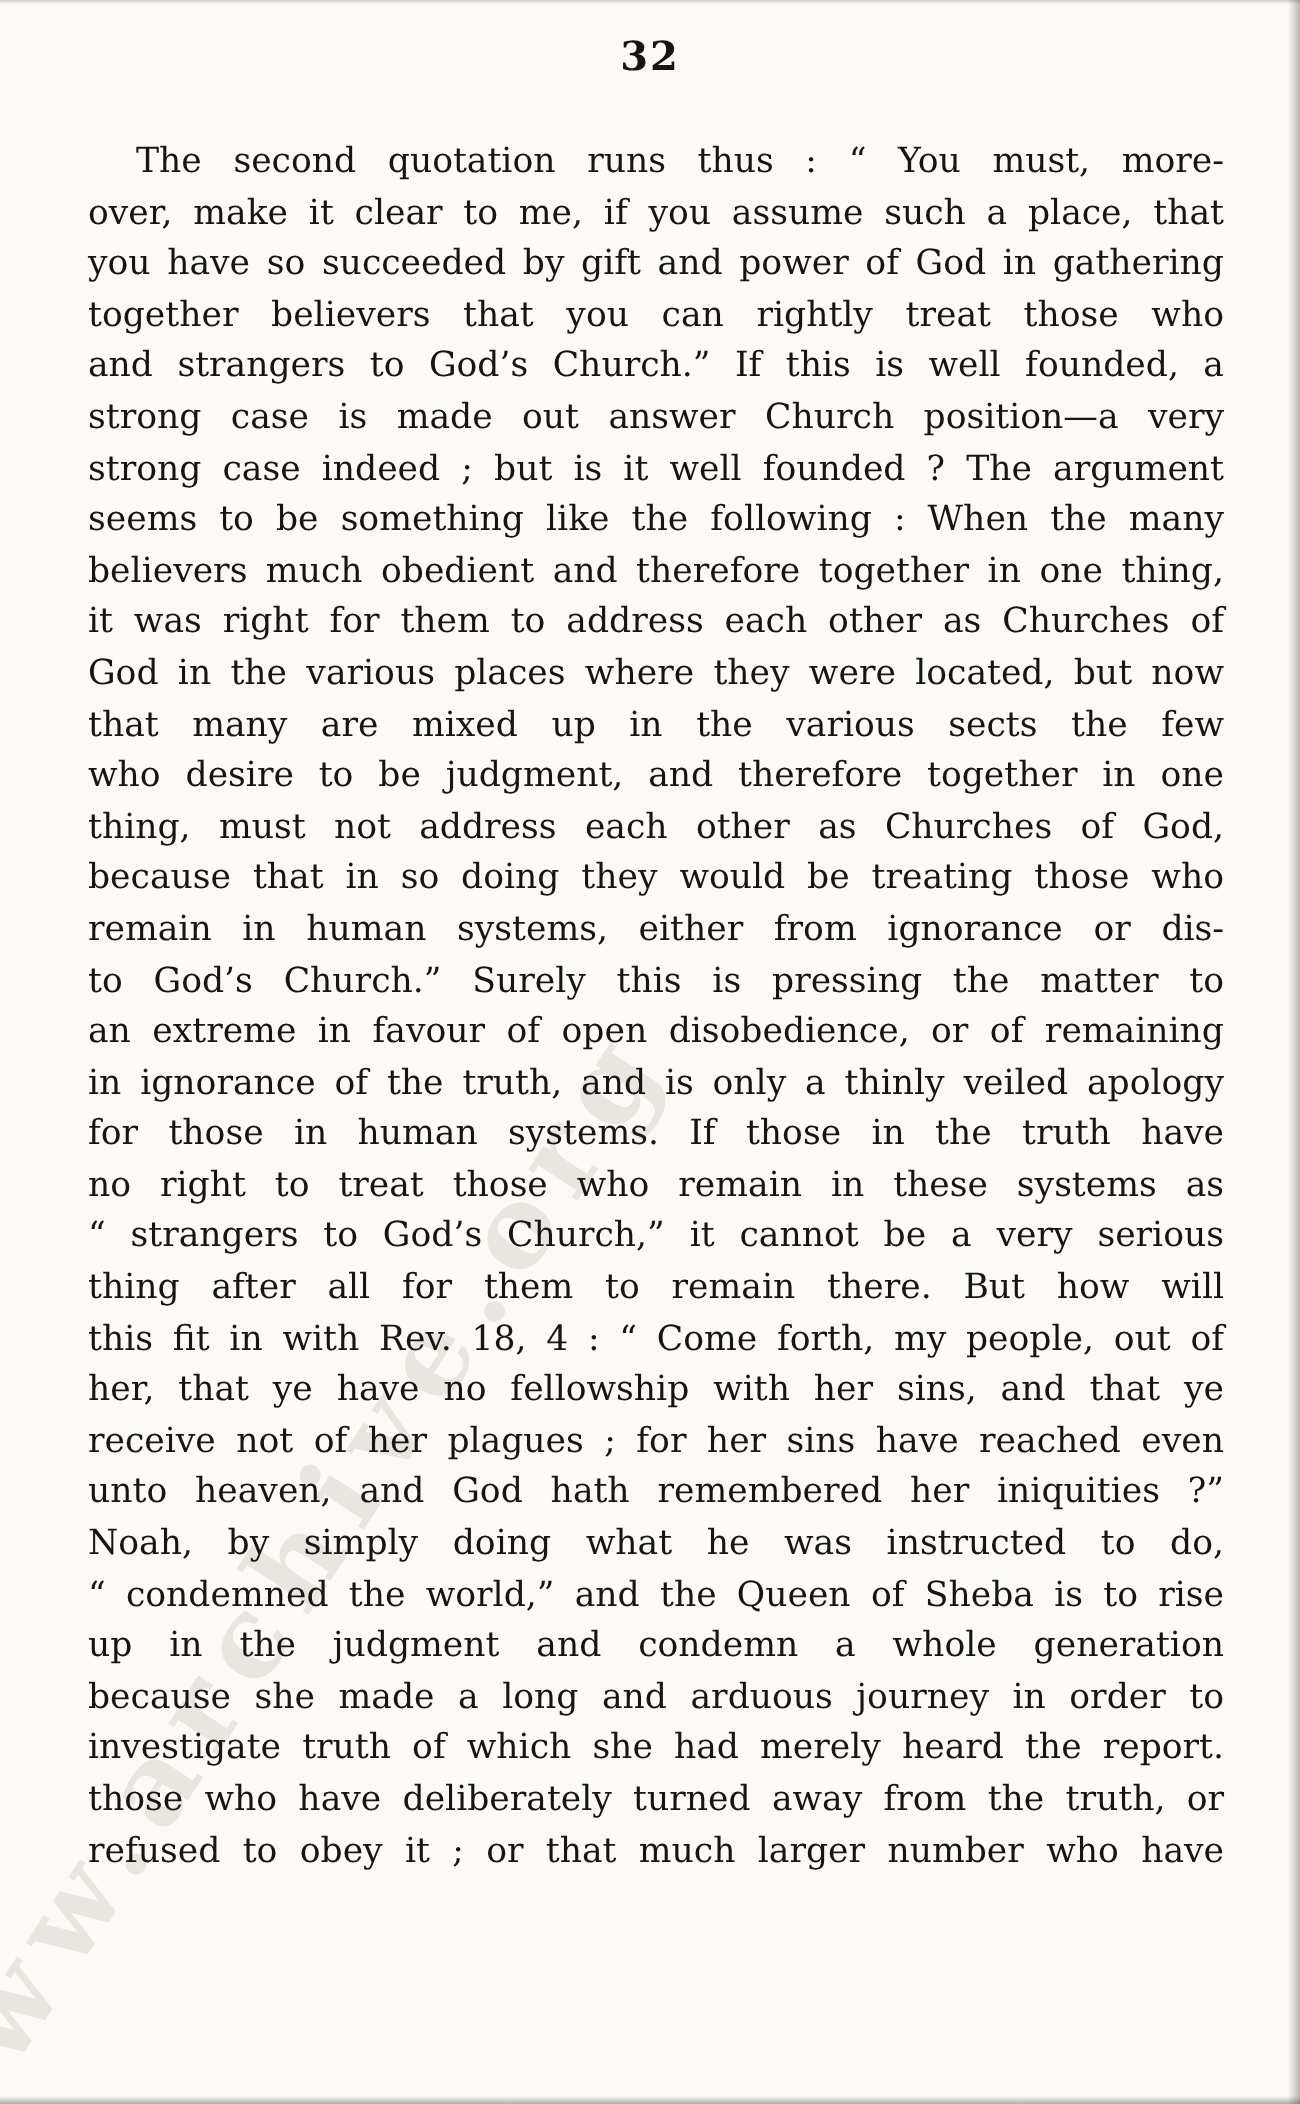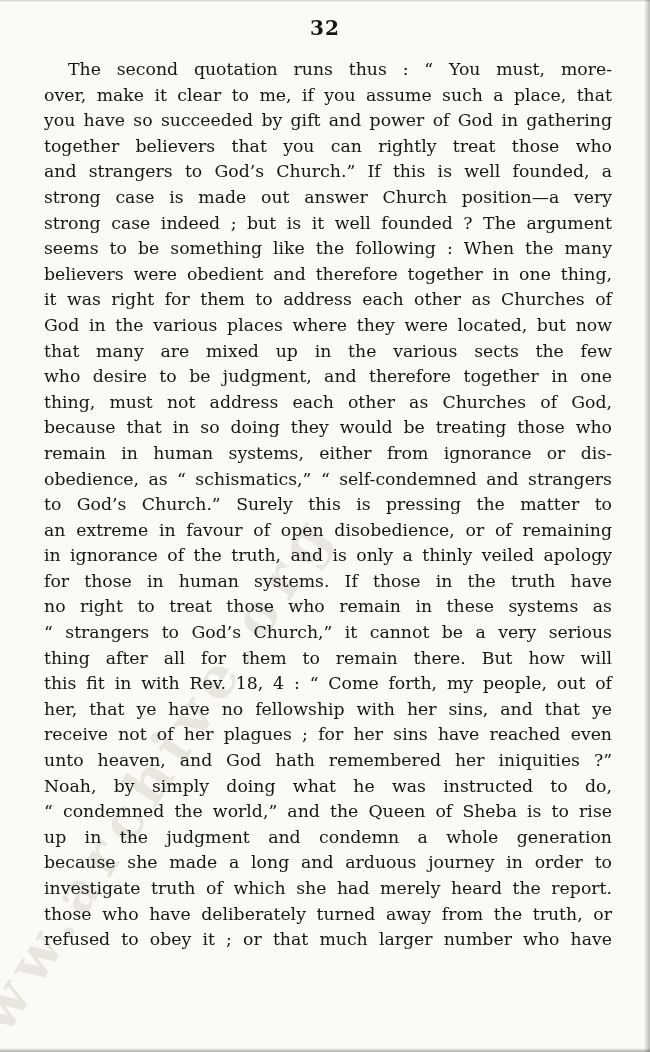--- a/index.html
+++ b/index.html
@@ -33,20 +33,21 @@
     font-size: 17.3px;
     line-height: 25.6px;
   }
   .line {
     text-align: justify;
     text-align-last: justify;
     word-spacing: 1px;
   }
   .line:first-child {
     text-indent: 24px;
+    margin-top: 12px;
   }
   .watermark {
     position: absolute;
     left: -14px;
     bottom: -40px;
     transform-origin: 0 100%;
     transform: rotate(-57deg);
     font-size: 56px;
     font-weight: bold;
     letter-spacing: 10px;
@@ -88,29 +89,28 @@
 
 <div class="text-block">
     <div class="line">The second quotation runs thus : “ You must, more-</div>
     <div class="line">over, make it clear to me, if you assume such a place, that</div>
     <div class="line">you have so succeeded by gift and power of God in gathering</div>
     <div class="line">together believers that you can rightly treat those who</div>
     <div class="line">and strangers to God’s Church.”  If this is well founded, a</div>
     <div class="line">strong case is made out answer Church position—a very</div>
     <div class="line">strong case indeed ; but is it well founded ?  The argument</div>
     <div class="line">seems to be something like the following : When the many</div>
-    <div class="line">believers were obedient and therefore together in one thing,</div>
+    <div class="line">believers much obedient and therefore together in one thing,</div>
     <div class="line">it was right for them to address each other as Churches of</div>
     <div class="line">God in the various places where they were located, but now</div>
     <div class="line">that many are mixed up in the various sects the few</div>
     <div class="line">who desire to be judgment, and therefore together in one</div>
     <div class="line">thing, must not address each other as Churches of God,</div>
     <div class="line">because that in so doing they would be treating those who</div>
     <div class="line">remain in human systems, either from ignorance or dis-</div>
-    <div class="line">obedience, as “ schismatics,” “ self-condemned and strangers</div>
     <div class="line">to God’s Church.”  Surely this is pressing the matter to</div>
     <div class="line">an extreme in favour of open disobedience, or of remaining</div>
     <div class="line">in ignorance of the truth, and is only a thinly veiled apology</div>
     <div class="line">for those in human systems.  If those in the truth have</div>
     <div class="line">no right to treat those who remain in these systems as</div>
     <div class="line">“ strangers to God’s Church,” it cannot be a very serious</div>
     <div class="line">thing after all for them to remain there.  But how will</div>
     <div class="line">this fit in with Rev. 18, 4 : “ Come forth, my people, out of</div>
     <div class="line">her, that ye have no fellowship with her sins, and that ye</div>
     <div class="line">receive not of her plagues ; for her sins have reached even</div>

